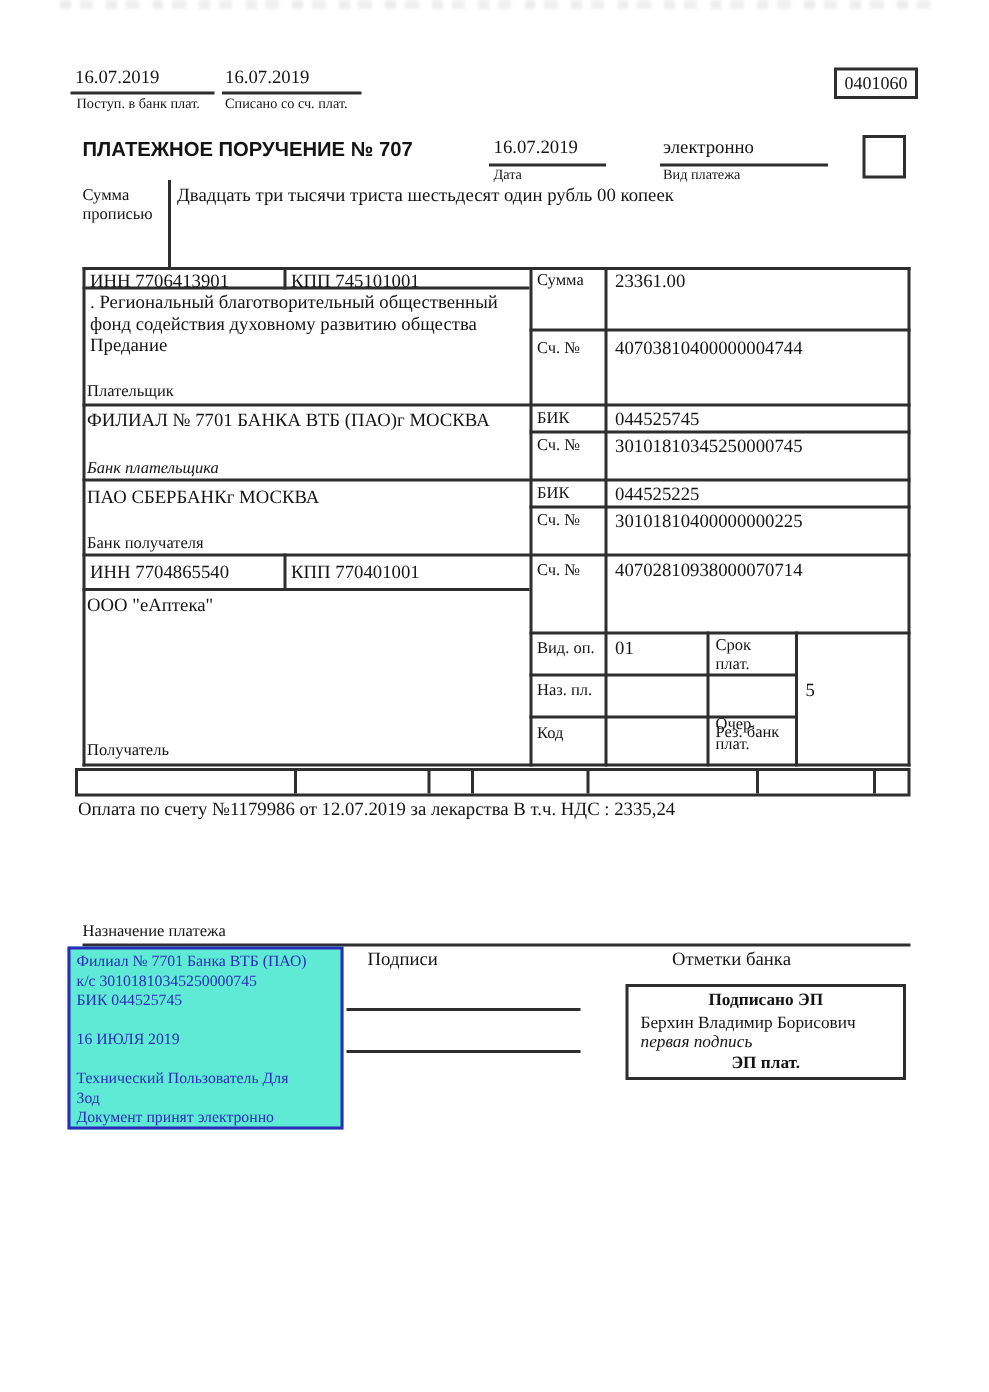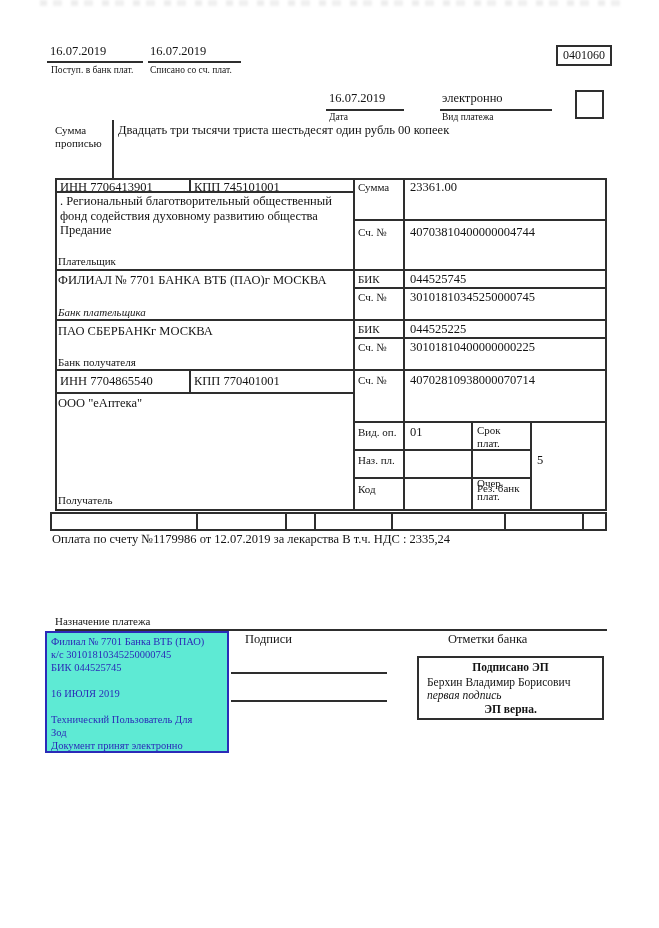--- a/index.html
+++ b/index.html
@@ -38,20 +38,21 @@
   <div class="abs t12" style="left:50px;top:44px;">16.07.2019</div>
   <div class="hl" style="left:47px;top:61px;width:96px;"></div>
   <div class="abs t9" style="left:51px;top:65px;">Поступ. в банк плат.</div>
 
   <div class="abs t12" style="left:150px;top:44px;">16.07.2019</div>
   <div class="hl" style="left:148px;top:61px;width:93px;"></div>
   <div class="abs t9" style="left:150px;top:65px;">Списано со сч. плат.</div>
 
   <div class="codebox" style="left:556px;top:45px;width:52px;height:17px;">0401060</div>
 
+  <div class="abs title" style="left:55px;top:92px;">ПЛАТЕЖНОЕ ПОРУЧЕНИЕ № 707</div>
 
   <div class="abs t12" style="left:329px;top:91px;">16.07.2019</div>
   <div class="hl" style="left:326px;top:109px;width:78px;"></div>
   <div class="abs t9" style="left:329px;top:112px;">Дата</div>
 
   <div class="abs t12" style="left:442px;top:91px;">электронно</div>
   <div class="hl" style="left:440px;top:109px;width:112px;"></div>
   <div class="abs t9" style="left:442px;top:112px;">Вид платежа</div>
 
   <div class="chkbox" style="left:575px;top:90px;width:25px;height:25px;"></div>
@@ -150,16 +151,16 @@
   <div class="abs t12" style="left:245px;top:632px;">Подписи</div>
   <div class="abs t12" style="left:448px;top:632px;">Отметки банка</div>
 
   <div class="hl" style="left:231px;top:672px;width:156px;"></div>
   <div class="hl" style="left:231px;top:700px;width:156px;"></div>
 
   <div class="epbox" style="left:417px;top:656px;width:183px;height:60px;">
     <div class="ep-title">Подписано ЭП</div>
     <div class="ep-name">Берхин Владимир Борисович</div>
     <div class="ep-sub">первая подпись</div>
-    <div class="ep-ver">ЭП верна.</div>
+    <div class="ep-ver">ЭП плат.</div>
   </div>
 
 </div>
 
 </body></html>

